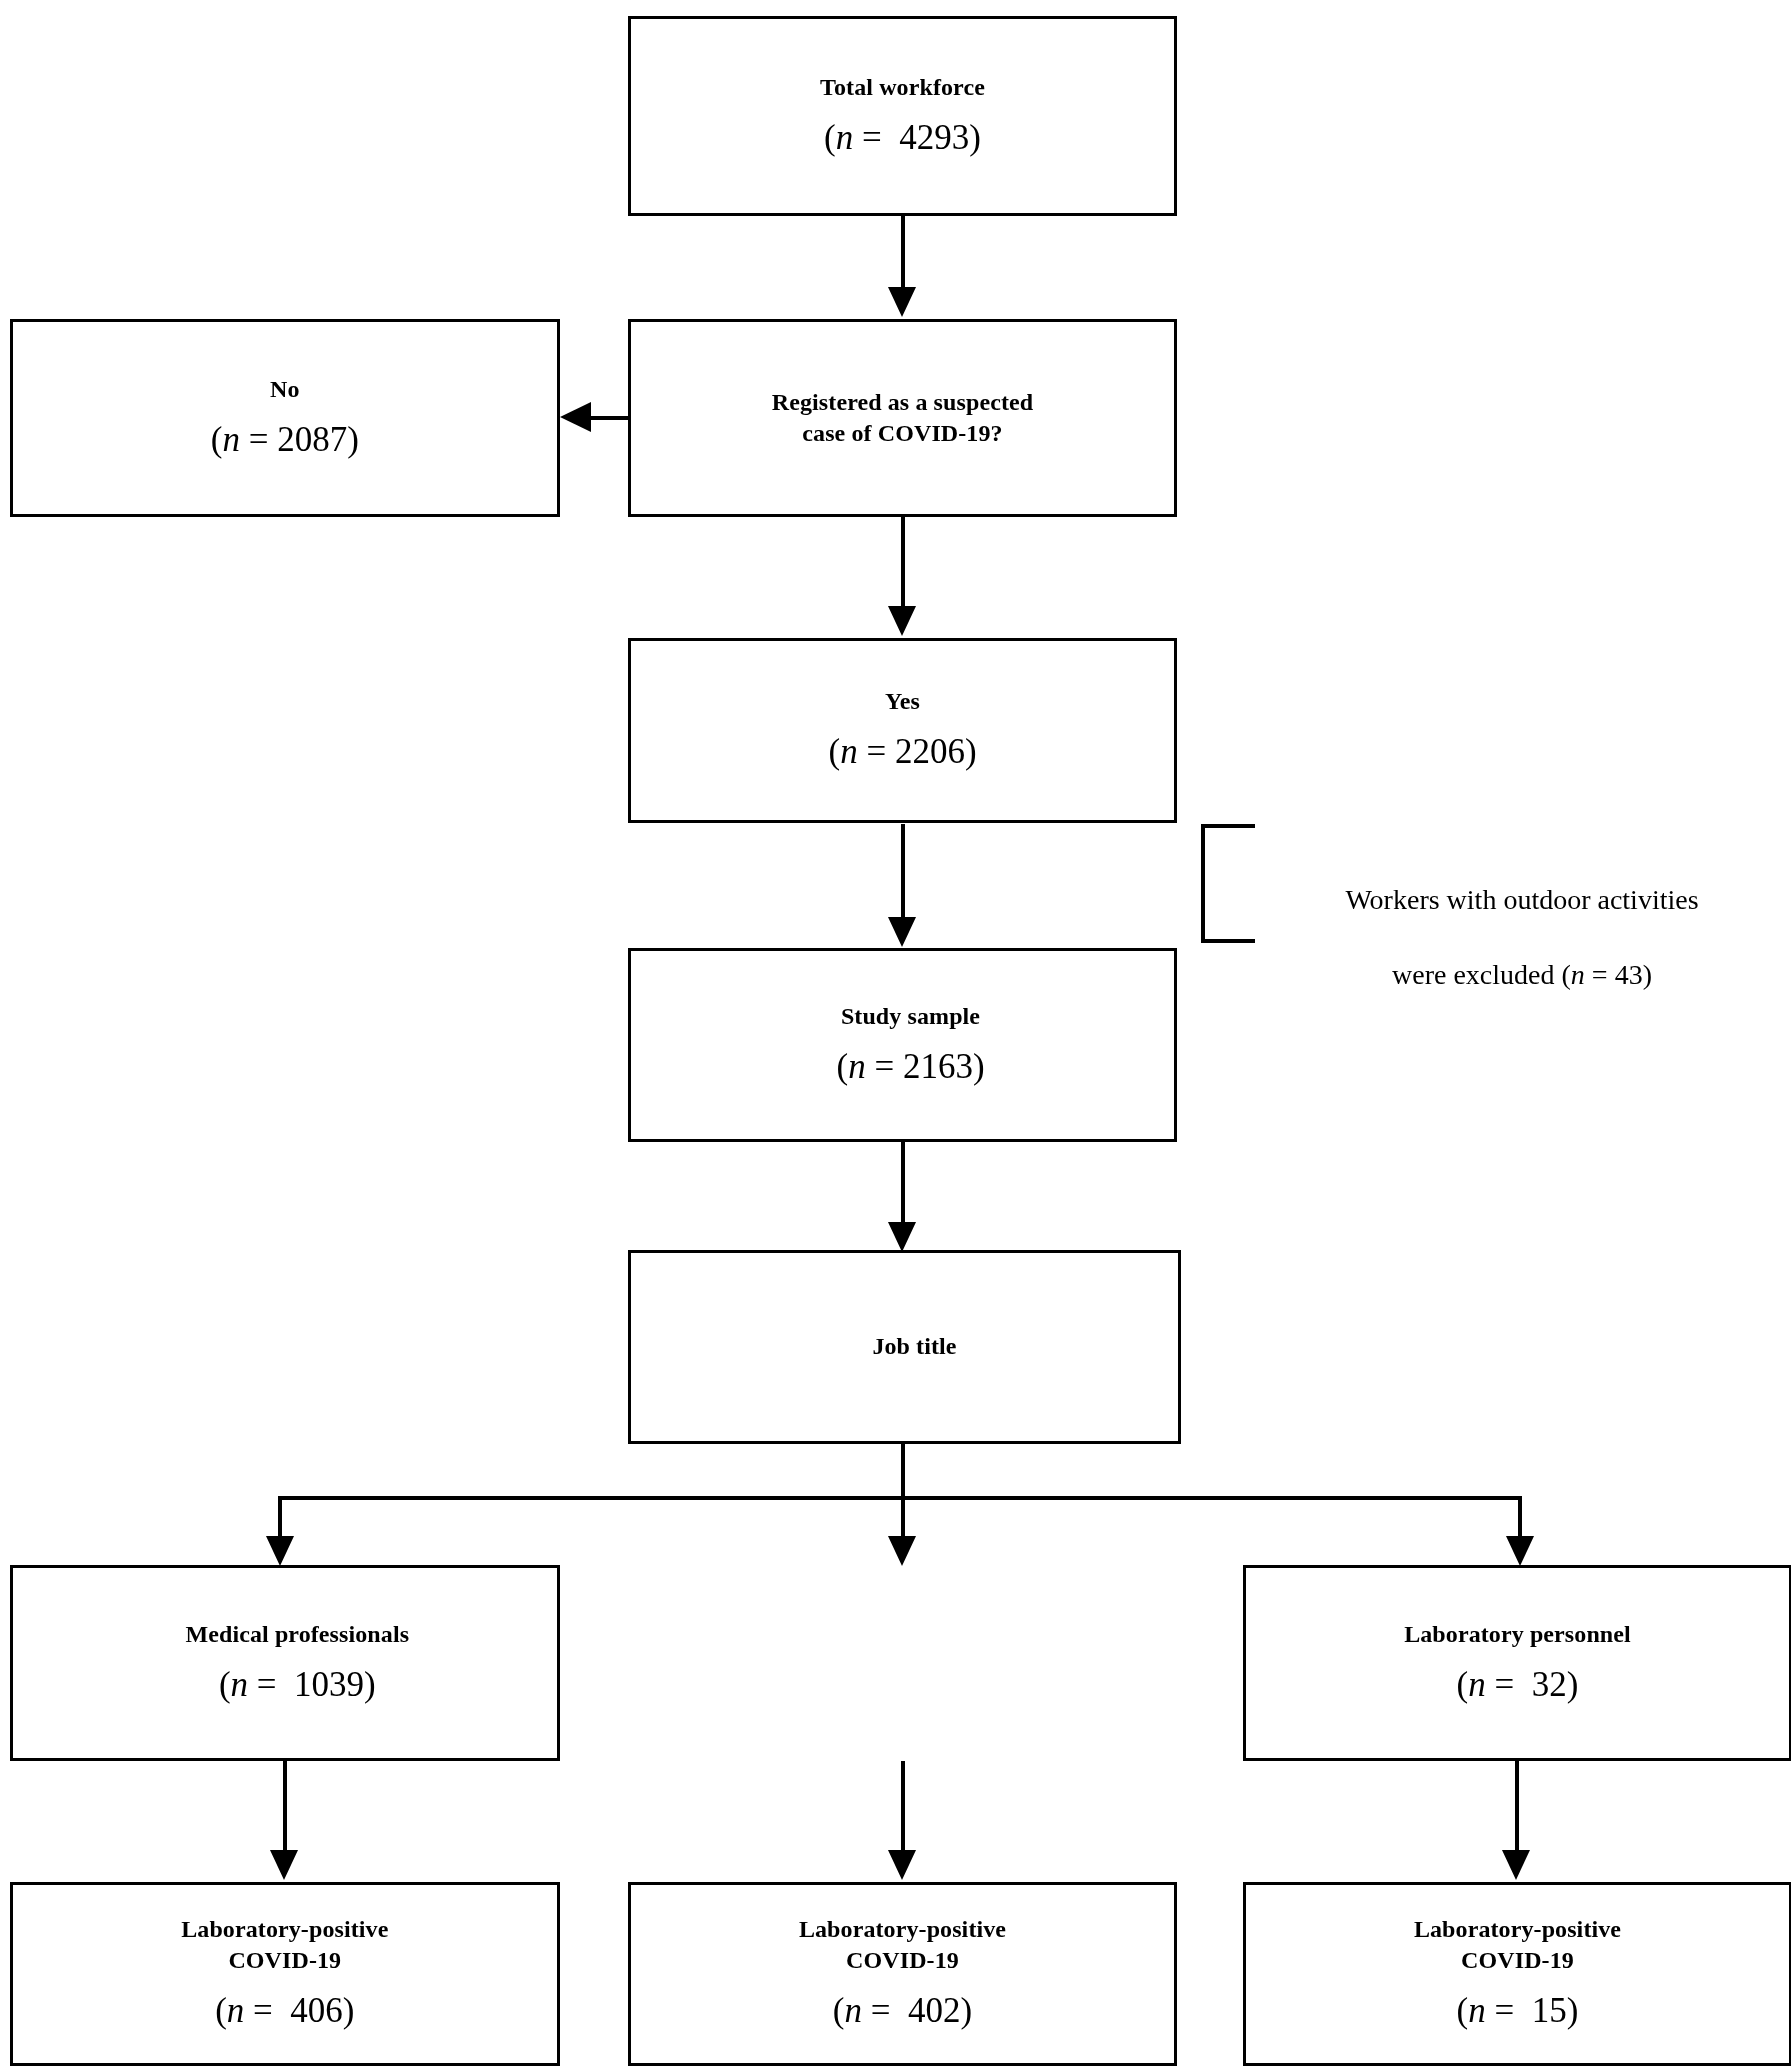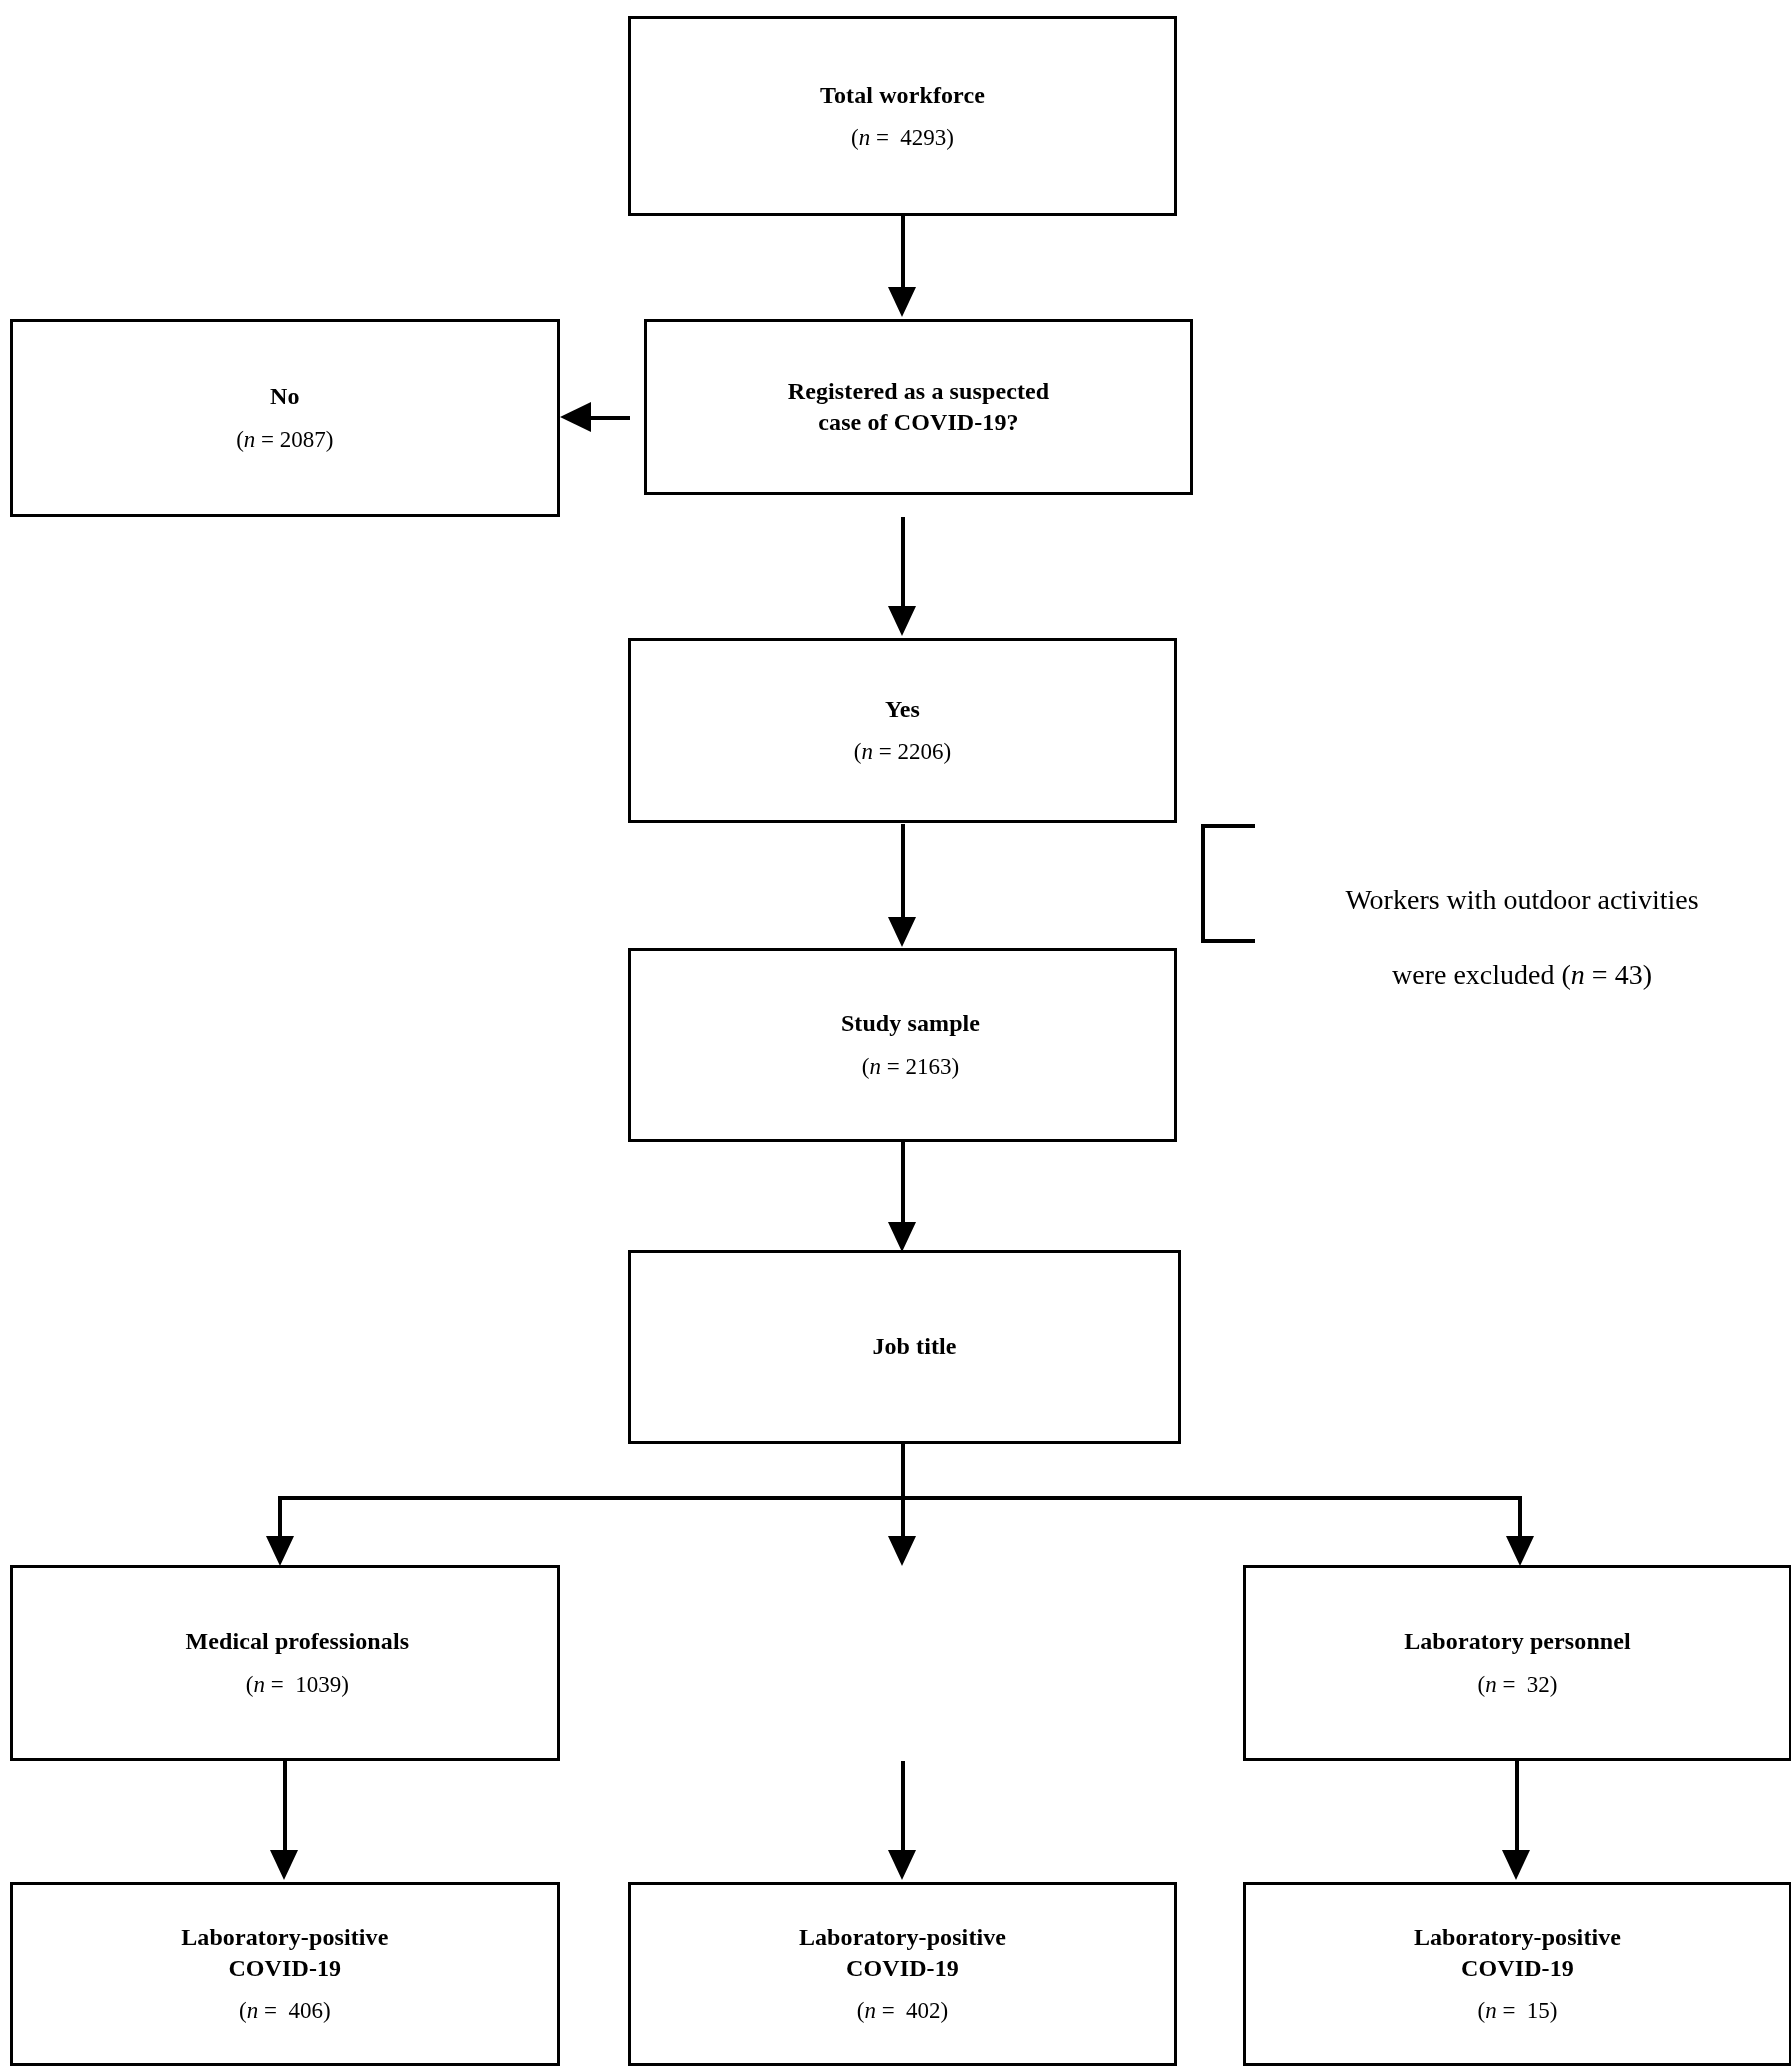--- a/index.html
+++ b/index.html
@@ -23,21 +23,21 @@
     text-align:center;
     line-height:1.30;
   }
   .ttl{
     font-weight:bold;
     font-size:24px;
     letter-spacing:0.1px;
     white-space:pre-line;
   }
   .nline{
-    font-size:23px;
+    font-size:35px;
     font-weight:normal;
     margin-top:12px;
   }
   .nline i{font-style:italic;}
   
   .vline{position:absolute;background:#000000;width:3.9px;}
   .hline{position:absolute;background:#000000;height:3.9px;}
   .arrow-d{
     position:absolute;
     width:0;height:0;
@@ -77,21 +77,21 @@
   </div>
 
   <div class="vline" style="left:901px;top:216px;height:73px;"></div>
   <div class="arrow-d" style="left:888px;top:287px;"></div>
 
   <div class="box" style="left:9.8px;top:319px;width:550px;height:198px;">
     <div class="ttl">No</div>
     <div class="nline">(<i>n</i>&nbsp;= <span>2087</span>)</div>
   </div>
 
-  <div class="box" style="left:628px;top:319px;width:549px;height:176px;margin-left:16px;">
+  <div class="box" style="left:628px;top:319px;width:549px;height:198px;">
     <div class="ttl">Registered as a suspected
 case of COVID-19?</div>
   </div>
 
   <div class="hline" style="left:591px;top:416px;width:39px;"></div>
   <div class="arrow-l" style="left:560px;top:402px;"></div>
 
   <div class="vline" style="left:901px;top:517px;height:92px;"></div>
   <div class="arrow-d" style="left:888px;top:606px;"></div>
 

